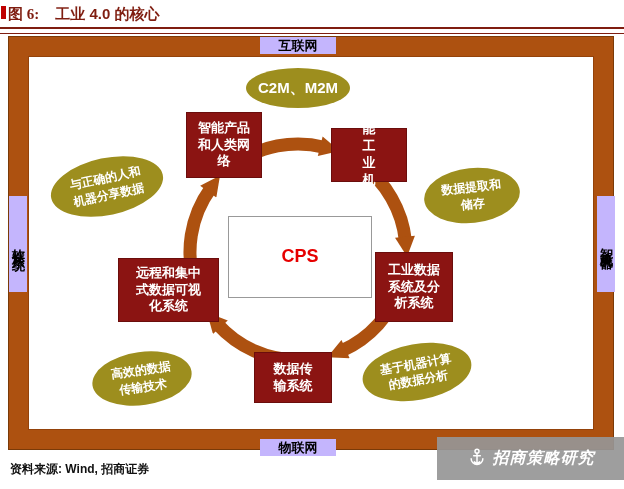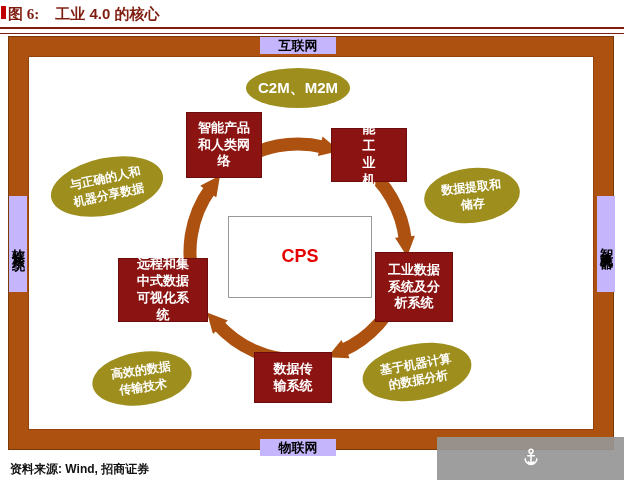--- a/index.html
+++ b/index.html
@@ -83,28 +83,29 @@
 <div class="abs ellipse" style="left:246px;top:68px;width:104px;height:40px;font-size:15px;">C2M、M2M</div>
 <div class="abs ellipse" style="left:50px;top:158px;width:114px;height:57px;padding:0 17px;transform:rotate(-12deg);">与正确的人和机器分享数据</div>
 <div class="abs ellipse" style="left:424px;top:168px;width:96px;height:55px;padding:0 15px;transform:rotate(-6deg);">数据提取和储存</div>
 <div class="abs ellipse" style="left:362px;top:344px;width:110px;height:56px;padding:0 17px;transform:rotate(-10deg);">基于机器计算的数据分析</div>
 <div class="abs ellipse" style="left:92px;top:352px;width:100px;height:53px;padding:0 18px;transform:rotate(-8deg);">高效的数据传输技术</div>
 
 <div class="abs node" style="left:186px;top:112px;width:76px;height:66px;padding:0 9px;">智能产品和人类网络</div>
 <div class="abs node" style="left:331px;top:128px;width:76px;height:54px;padding:0 27px;">智能工业机器</div>
 <div class="abs node" style="left:375px;top:252px;width:78px;height:70px;padding:16px 10px;">工业数据系统及分析系统</div>
 <div class="abs node" style="left:254px;top:352px;width:78px;height:51px;padding:0 14px;">数据传输系统</div>
-<div class="abs node" style="left:118px;top:258px;width:90px;height:64px;padding:4px 13px;">远程和集中式数据可视化系统</div>
+<div class="abs node" style="left:118px;top:258px;width:101px;height:64px;padding:4px 13px;">远程和集中式数据可视化系统</div>
 
 <div class="abs center-box">
   <span>CPS</span>
 </div>
 
 <div class="abs source">资料来源: Wind, 招商证券</div>
 
 <div class="abs watermark">
   <span>
     <svg viewBox="0 0 24 24" width="20" height="20" aria-hidden="true">
       <circle cx="12" cy="5" r="2.4" fill="none" stroke="#fff" stroke-width="1.8"></circle>
       <path d="M12 7.5 V20 M8 10.5 h8 M5 14 a7 7 0 0 0 14 0 M12 20 l-3.2-2.2 M12 20 l3.2-2.2" stroke="#fff" stroke-width="1.8" fill="none" stroke-linecap="round"></path>
     </svg>
   </span>
+  <span class="wtext">招商策略研究</span>
 </div>
 
 </body></html>

